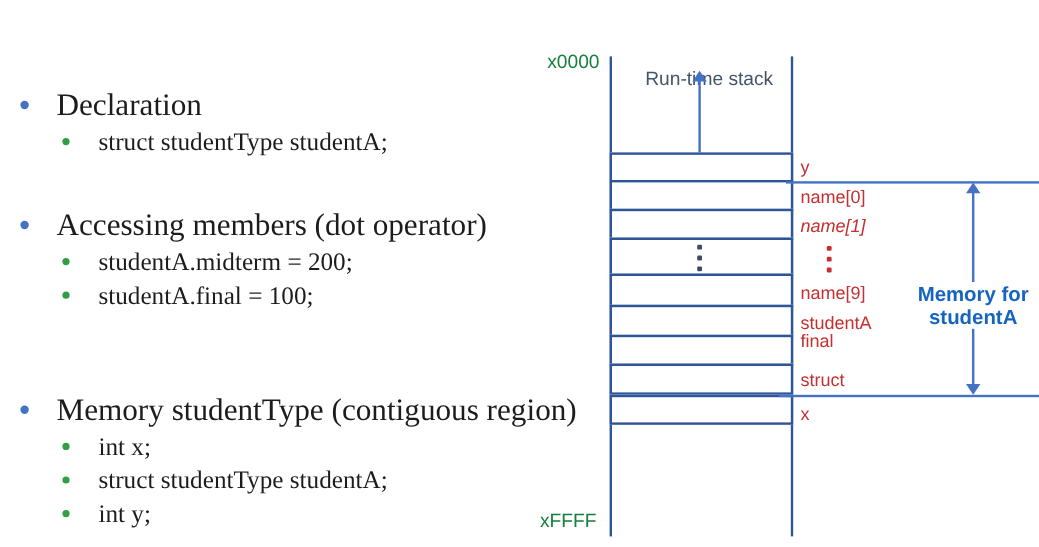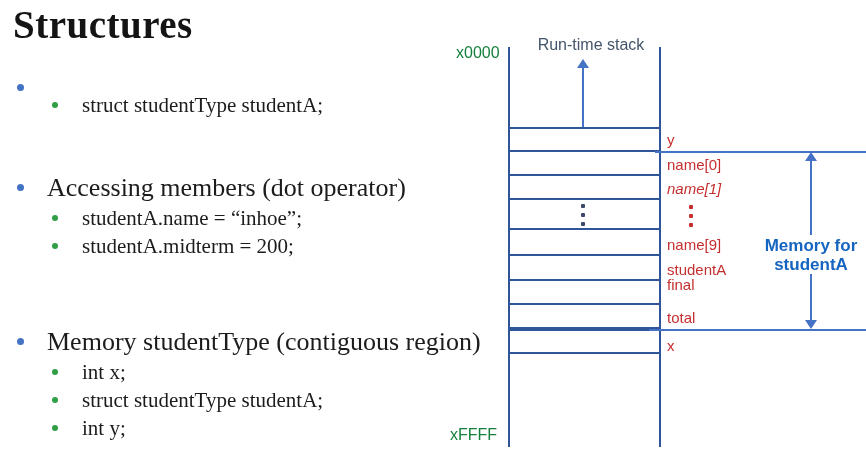--- a/index.html
+++ b/index.html
@@ -20,21 +20,21 @@
   .dot{flex:0 0 auto;border-radius:50%;}
   .l1 .dot{width:7px;height:7px;margin:12px 23px 0 3px;background:#4472c4;}
   .l2 .dot{width:6px;height:6px;margin:11px 24px 0 38px;background:#2f9e44;}
   
   .addr{position:absolute;font-family:"Liberation Sans",sans-serif;font-size:16px;color:#15803d;}
   #addr-top{left:456px;top:44px;}
   #addr-bottom{left:450px;top:426px;}
   .vline{position:absolute;width:2px;top:47px;height:400px;background:#2e5597;}
   #vl-left{left:508px;} #vl-right{left:659px;}
   .stack-title{
-    position:absolute;left:521px;top:36px;width:140px;text-align:center;
+    position:absolute;left:521px;top:58px;width:140px;text-align:center;
     font-family:"Liberation Sans",sans-serif;font-size:16px;color:#44546a;
   }
   .cell{position:absolute;left:508px;width:153px;box-sizing:border-box;
         border:2px solid #2e5597;background:#fff;}
   #c1{top:127px;height:25px;} #c2{top:150px;height:26px;} #c3{top:174px;height:26px;}
   #c4{top:198px;height:32px;} #c5{top:228px;height:28px;} #c6{top:254px;height:27px;}
   #c7{top:279px;height:26px;} #c8{top:303px;height:26px;} #c9{top:329px;height:25px;}
   .rowlbl{position:absolute;left:667px;font-family:"Liberation Sans",sans-serif;
           font-size:15px;line-height:18px;color:#c62f2f;}
   #lbl-y{top:131px;} #lbl-name0{top:156px;} #lbl-name1{top:180px;font-style:italic;}
@@ -64,44 +64,44 @@
     position:absolute;left:751px;top:236px;width:120px;text-align:center;
     font-family:"Liberation Sans",sans-serif;font-weight:bold;font-size:17px;
     line-height:19px;color:#1565c0;
   }
 </style>
 </head>
 <body>
 
 <div class="slide">
 
-  <h1 class="title">Structures</h1>
 
   <div class="group g1">
     <div class="l1">
       <span class="dot"></span>
+      <span>Declaration</span>
     </div>
     <div class="l2">
       <span class="dot"></span>
       <span>struct studentType studentA;</span>
     </div>
   </div>
 
   <div class="group g2">
     <div class="l1">
       <span class="dot"></span>
       <span>Accessing members (dot operator)</span>
     </div>
     <div class="l2">
       <span class="dot"></span>
-      <span>studentA.name = “inhoe”;</span>
+      <span>studentA.midterm = 200;</span>
     </div>
     <div class="l2">
       <span class="dot"></span>
-      <span>studentA.midterm = 200;</span>
+      <span>studentA.final = 100;</span>
     </div>
   </div>
 
   <div class="group g3">
     <div class="l1">
       <span class="dot"></span>
       <span>Memory studentType (contiguous region)</span>
     </div>
     <div class="l2">
       <span class="dot"></span>
@@ -147,21 +147,21 @@
       <i></i>
       <i></i>
     </div>
 
   <span class="rowlbl" id="lbl-y">y</span>
   <span class="rowlbl" id="lbl-name0">name[0]</span>
   <span class="rowlbl" id="lbl-name1">name[1]</span>
   <span class="rowlbl" id="lbl-name9">name[9]</span>
   <span class="rowlbl" id="lbl-midterm">studentA</span>
   <span class="rowlbl" id="lbl-final">final</span>
-  <span class="rowlbl" id="lbl-total">total</span>
+  <span class="rowlbl" id="lbl-total">struct</span>
   <span class="rowlbl" id="lbl-x">x</span>
 
   <div class="hline" id="hl-top"></div>
   <div class="hline" id="hl-bottom"></div>
 
   <div class="aline" id="mem-arrow-a"></div>
   <div class="aline" id="mem-arrow-b"></div>
   <div id="mem-head-up"></div>
   <div id="mem-head-down"></div>
 

